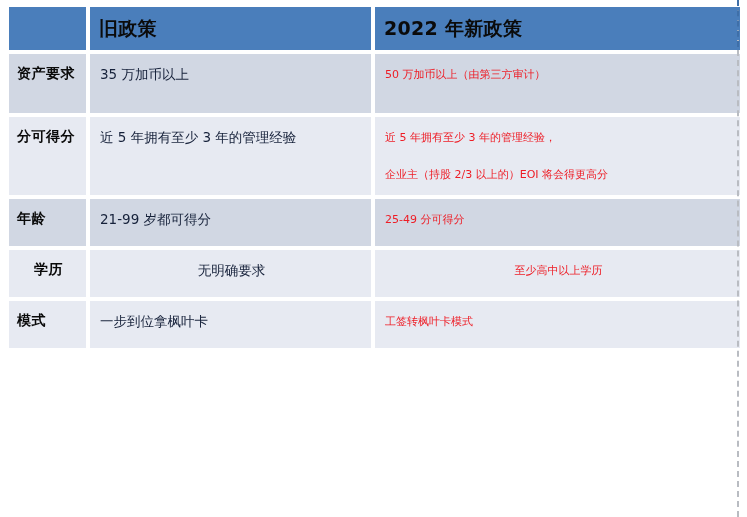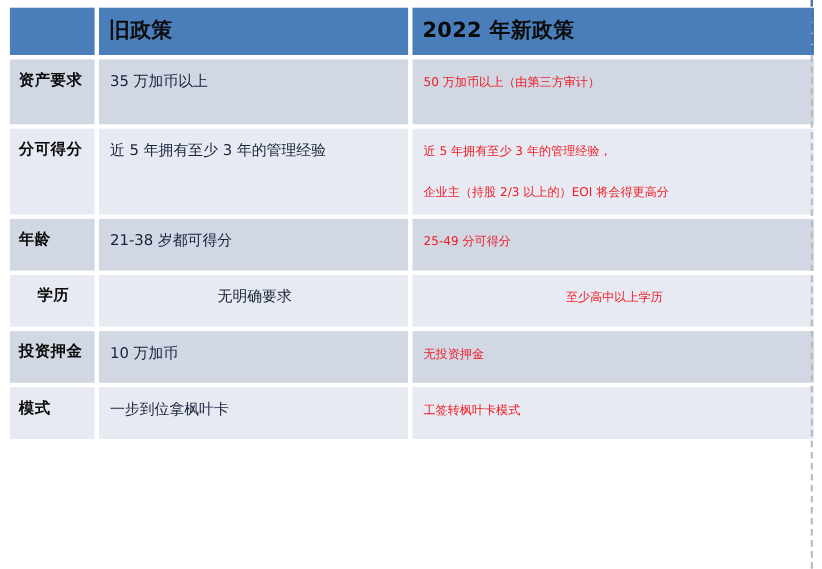--- a/index.html
+++ b/index.html
@@ -175,21 +175,21 @@
             <span class="line2">企业主（持股 2/3 以上的）EOI 将会得更高分</span>
           </span>
         </td>
       </tr>
 
       <tr class="r-age">
         <td class="band-a">
           <span class="label-text">年龄</span>
         </td>
         <td class="band-a">
-          <span class="cell-old">21-38 岁都可得分</span>
+          <span class="cell-old">21-99 岁都可得分</span>
         </td>
         <td class="band-a">
           <span class="cell-new">
             <span>25-49 分可得分</span>
           </span>
         </td>
       </tr>
 
       <tr class="r-edu">
         <td class="band-b">
@@ -200,33 +200,20 @@
         </td>
         <td class="band-b">
           <span class="cell-new">
             <span>至少高中以上学历</span>
           </span>
         </td>
       </tr>
 
 
 
-      <tr class="r-deposit">
-        <td class="band-a">
-          <span class="label-text">投资押金</span>
-        </td>
-        <td class="band-a">
-          <span class="cell-old">10 万加币</span>
-        </td>
-        <td class="band-a">
-          <span class="cell-new">
-            <span>无投资押金</span>
-          </span>
-        </td>
-      </tr>
 
       <tr class="r-mode">
         <td class="band-b">
           <span class="label-text">模式</span>
         </td>
         <td class="band-b">
           <span class="cell-old">一步到位拿枫叶卡</span>
         </td>
         <td class="band-b">
           <span class="cell-new">

